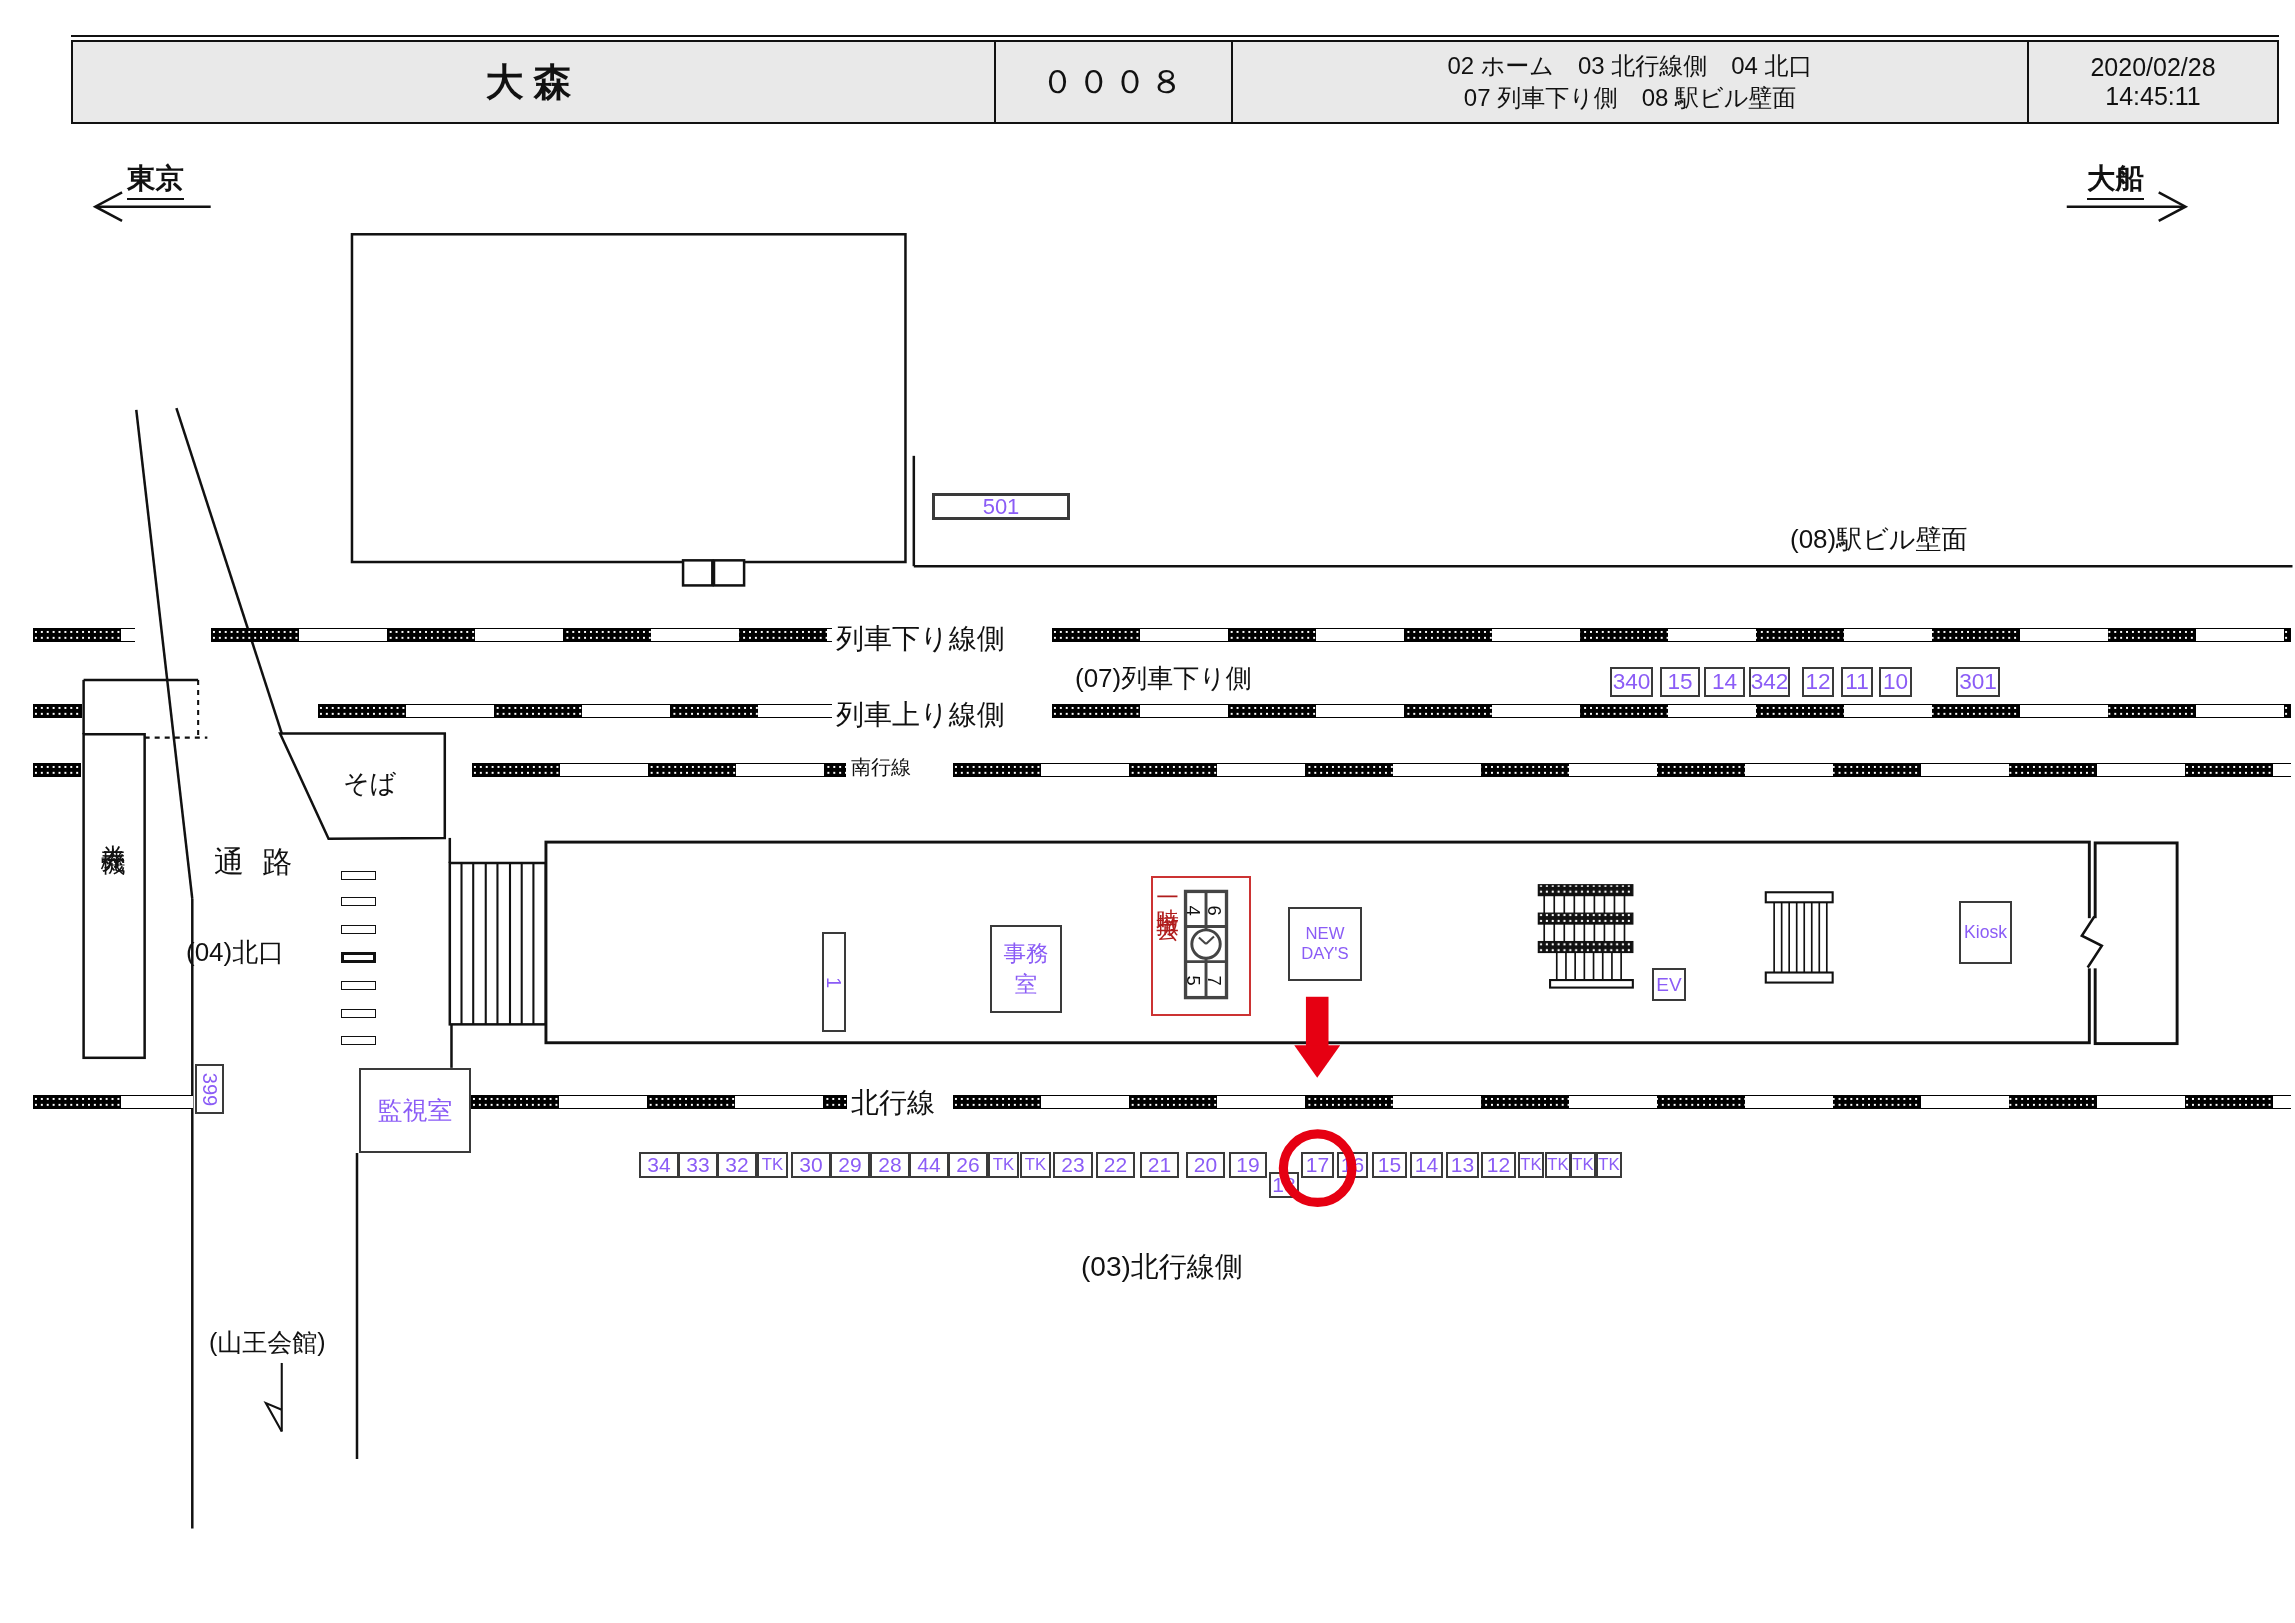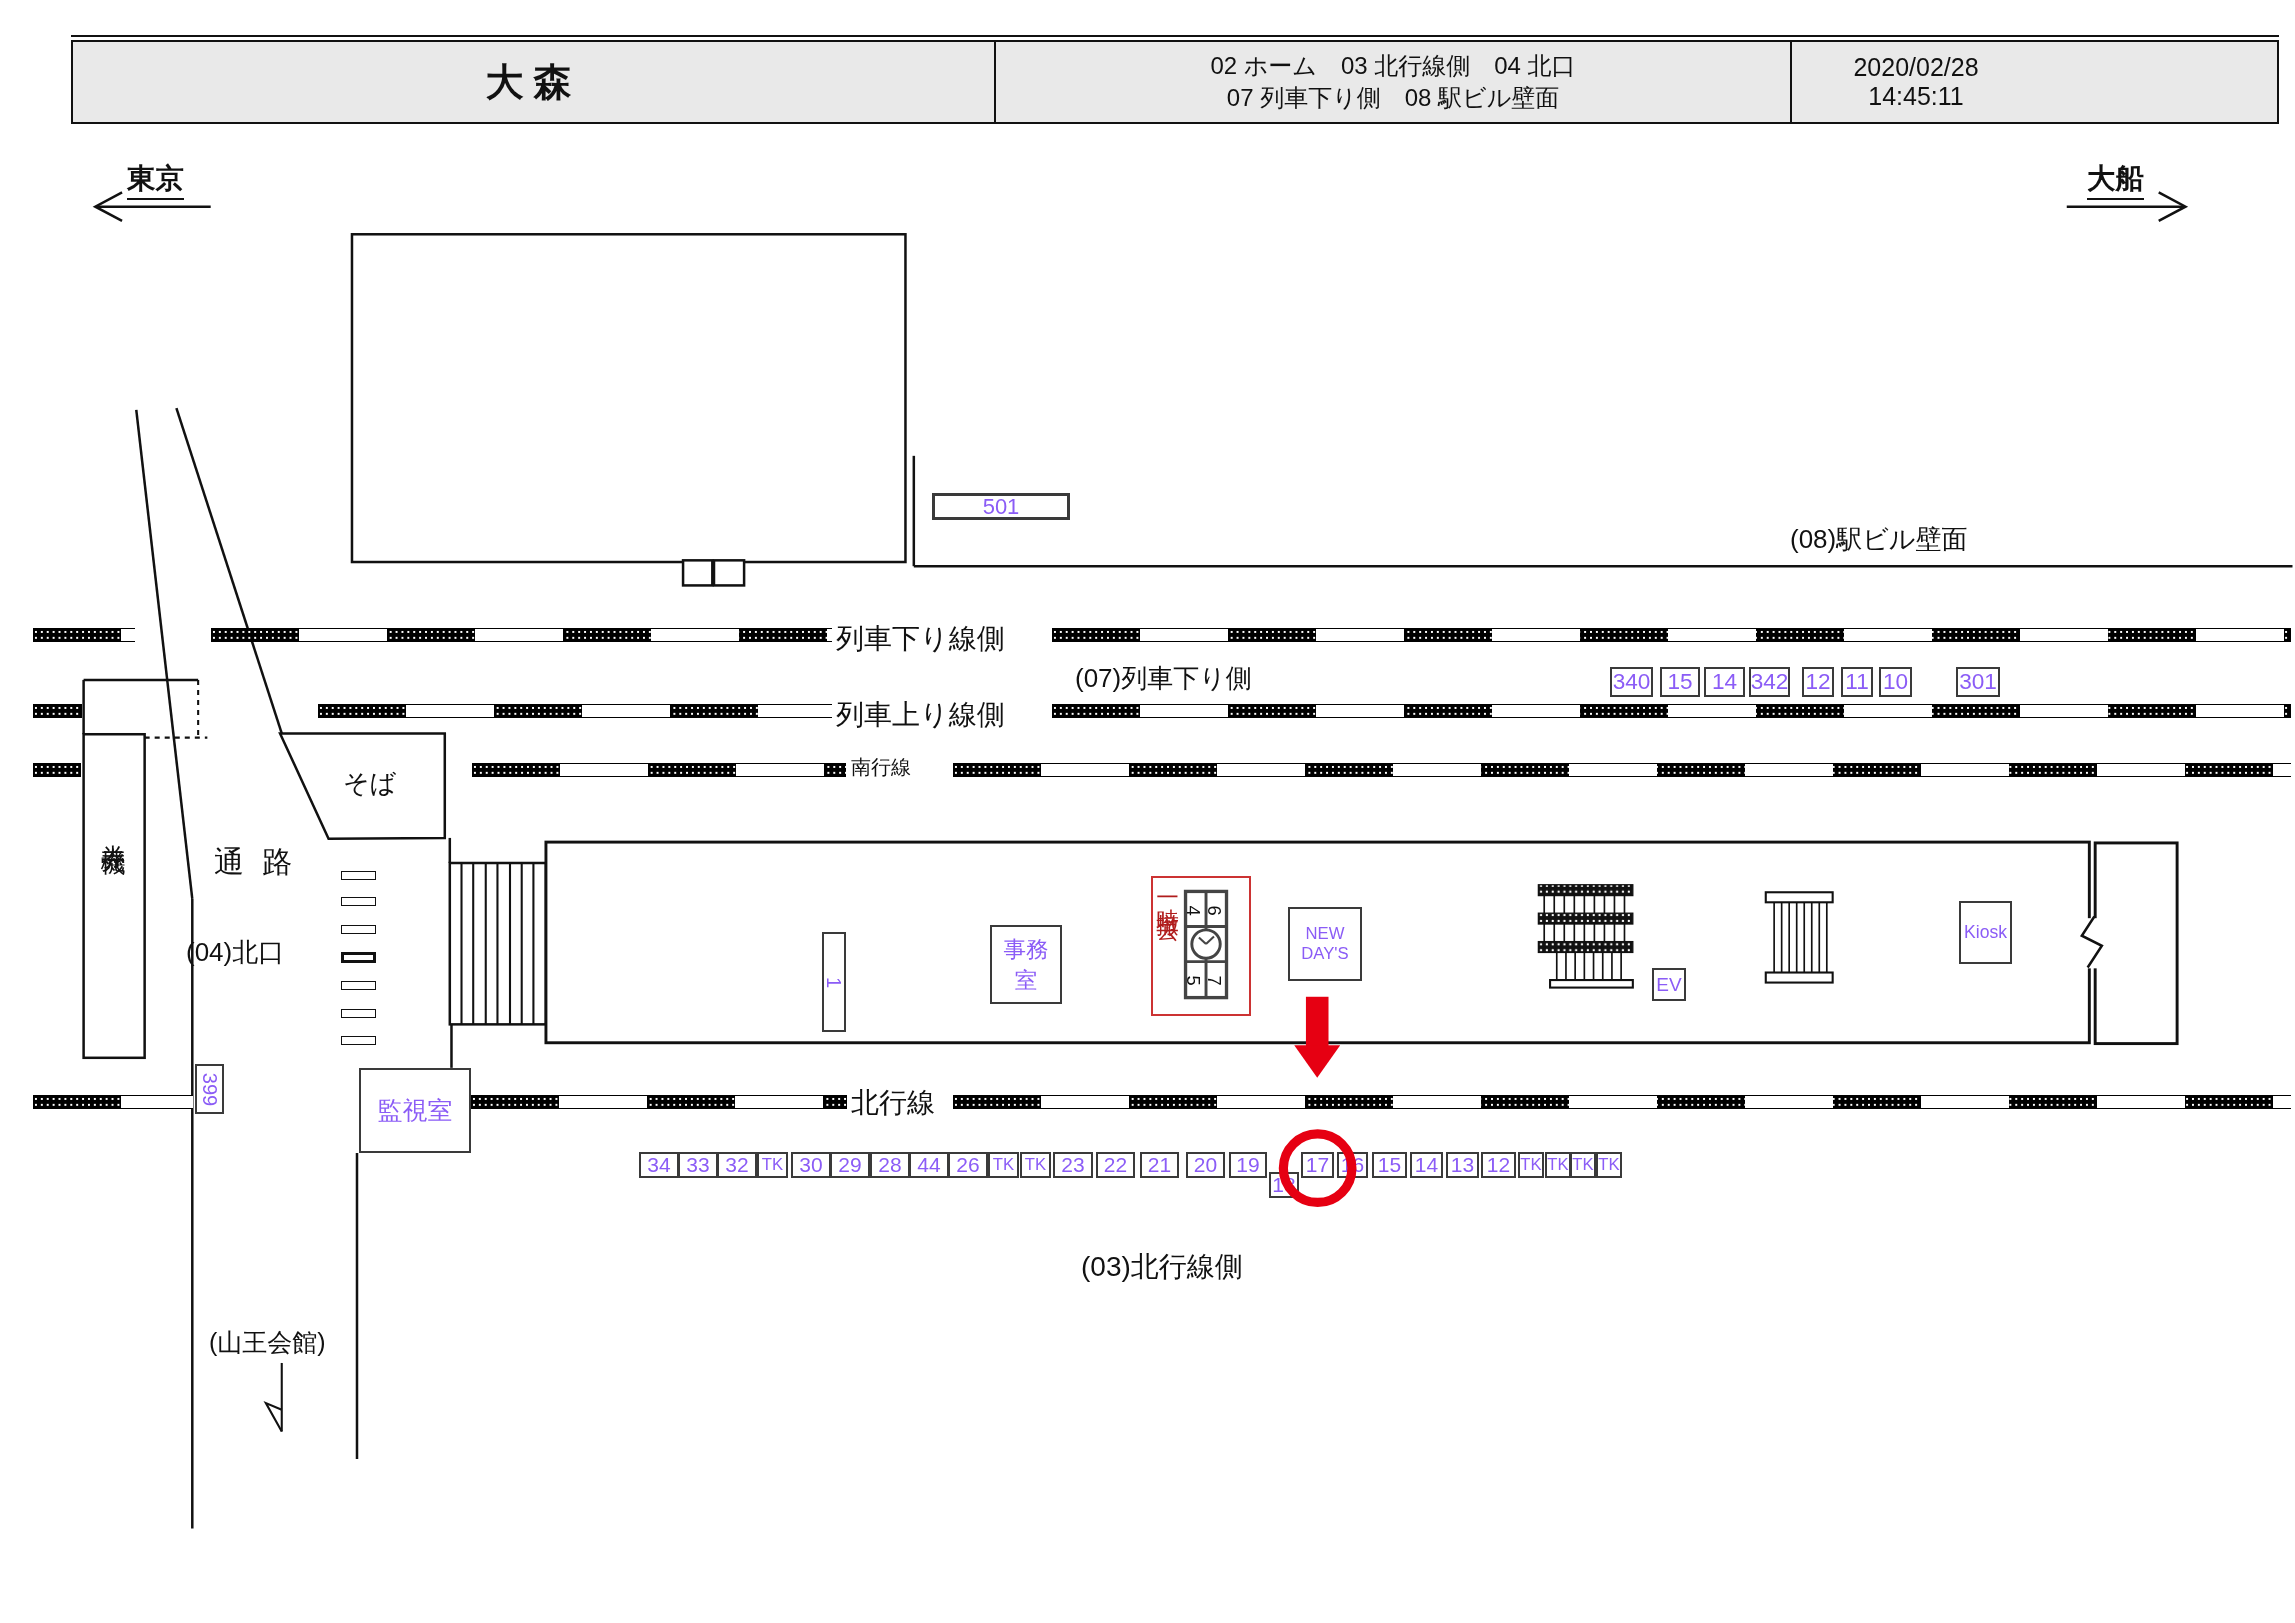--- a/index.html
+++ b/index.html
@@ -177,20 +177,23 @@
   <div class="track" style="left:953px;top:763px;width:1338px;"></div>
 
   <div class="track" style="left:33px;top:1095px;width:160px;"></div>
   <div class="track" style="left:471px;top:1095px;width:376px;"></div>
   <div class="track" style="left:953px;top:1095px;width:1338px;"></div>
 
   <div class="hdr">
     <div class="hcell" style="width:923px;">
       <span style="font-size:38px;font-weight:bold;letter-spacing:10px;">大森</span>
     </div>
+    <div class="hcell" style="width:237px;">
+      <span style="font-size:33px;letter-spacing:3.3px;">０００８</span>
+    </div>
     <div class="hcell" style="width:796px;font-size:24px;">
       <span>02 ホーム　03 北行線側　04 北口</span>
       <span>07 列車下り側　08 駅ビル壁面</span>
     </div>
     <div class="hcell" style="width:248px;font-size:25px;">
       <span>2020/02/28</span>
       <span>14:45:11</span>
     </div>
   </div>
 
@@ -209,21 +212,21 @@
   <div class="lbl" style="left:186px;top:938px;font-size:26px;">(04)北口</div>
   <div class="lbl" style="left:209px;top:1328px;font-size:25px;">(山王会館)</div>
   <div class="lbl" style="left:343px;top:769px;font-size:26px;">そば</div>
 
   <div class="lbl vtext" style="left:99px;top:824px;font-size:25px;">券売機</div>
 
   <div class="box" style="left:359px;top:1068px;width:112px;height:85px;font-size:25px;border-width:2.5px;">
     <span>監視室</span>
   </div>
 
-  <div class="box" style="left:990px;top:925px;width:72px;height:79px;font-size:22.6px;flex-direction:column;">
+  <div class="box" style="left:990px;top:925px;width:72px;height:88px;font-size:22.6px;flex-direction:column;">
     <span>事務</span>
     <span>室</span>
   </div>
 
   <div class="box" style="left:1288px;top:907px;width:74px;height:74px;font-size:16.7px;flex-direction:column;border-width:2.5px;">
     <span>NEW</span>
     <span>DAY'S</span>
   </div>
 
   <div class="box" style="left:1652px;top:968px;width:34px;height:33px;font-size:19px;">

